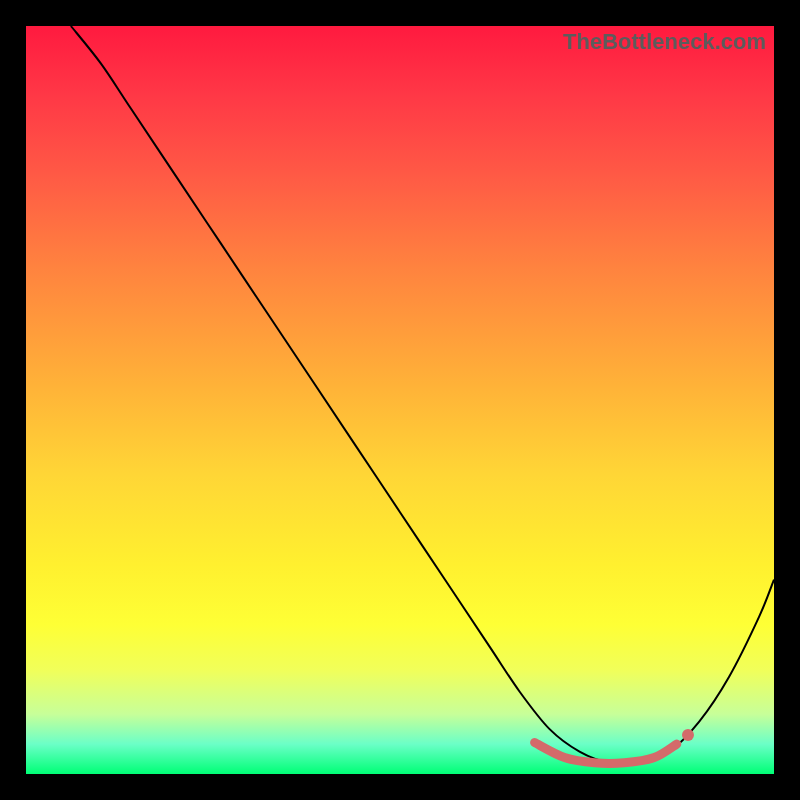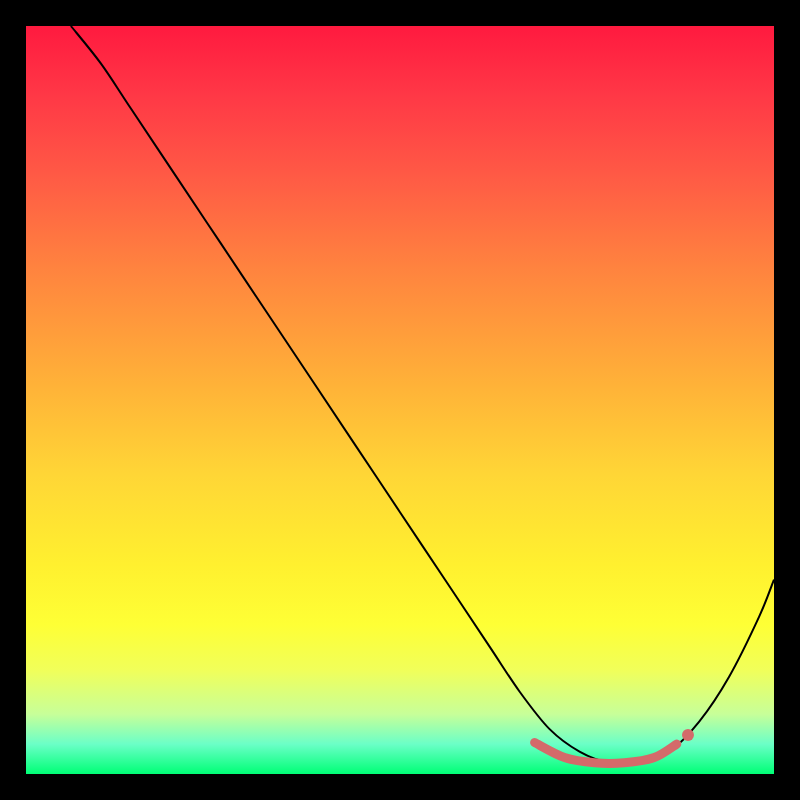--- a/index.html
+++ b/index.html
@@ -60,18 +60,19 @@
   }
   .dot {
     fill: #d46a6a;
   }
 </style>
 </head>
 <body>
 
 <div class="frame">
   <div class="gradient"></div>
+  <div class="watermark">TheBottleneck.com</div>
   <svg class="curve" viewBox="0 0 748 748">
     <path id="main-curve" class="main-line" d="M 44.879999999999995 0 C 49.86666666666666 6.23333333333333, 64.82666666666665 23.686666666666646, 74.8 37.39999999999998 C 84.77333333333334 51.11333333333331, 92.25333333333334 63.57999999999997, 104.72000000000001 82.27999999999997 C 117.18666666666668 100.97999999999998, 134.64 127.16000000000001, 149.6 149.60000000000002 C 164.56 172.04000000000005, 179.52 194.48000000000008, 194.48000000000002 216.92000000000007 C 209.44000000000003 239.36000000000007, 224.4 261.8, 239.36 284.24 C 254.32000000000002 306.68, 269.28000000000003 329.12, 284.24 351.56 C 299.2 374, 314.16 396.44, 329.12 418.88 C 344.08 441.32, 359.03999999999996 463.76, 374 486.2 C 388.96000000000004 508.64, 403.9200000000001 531.0799999999999, 418.88000000000005 553.52 C 433.84000000000003 575.96, 451.29333333333335 602.14, 463.76 620.84 C 476.22666666666663 639.5400000000001, 483.70666666666665 652.0066666666667, 493.68 665.72 C 503.65333333333336 679.4333333333334, 513.6266666666667 693.1466666666666, 523.6 703.12 C 533.5733333333334 713.0933333333334, 543.5466666666666 719.9499999999999, 553.52 725.56 C 563.4933333333333 731.17, 573.4666666666667 734.91, 583.44 736.78 C 593.4133333333334 738.65, 603.3866666666667 738.65, 613.36 736.78 C 623.3333333333334 734.91, 633.3066666666666 732.4166666666666, 643.28 725.56 C 653.2533333333333 718.7033333333333, 663.2266666666667 708.1066666666667, 673.2 695.64 C 683.1733333333334 683.1733333333333, 693.1466666666666 668.2133333333334, 703.12 650.76 C 713.0933333333334 633.3066666666666, 725.56 607.1266666666668, 733.04 590.9200000000001 C 740.52 574.7133333333334, 745.5066666666667 559.7533333333333, 748 553.52"></path>
     <path id="marker-curve" class="dot-line" d="M 508.64000000000004 716.584 C 513.6266666666667 719.0773333333333, 528.5866666666666 728.178, 538.56 731.544 C 548.5333333333333 734.91, 558.5066666666667 735.9073333333333, 568.48 736.78 C 578.4533333333334 737.6526666666666, 588.4266666666666 737.6526666666666, 598.4 736.78 C 608.3733333333333 735.9073333333333, 619.5933333333332 734.6606666666667, 628.3199999999999 731.544 C 637.0466666666666 728.4273333333333, 647.02 720.3240000000001, 650.76 718.08"></path>
     <circle id="end-dot" class="dot" r="6" cx="661.98" cy="709.104"></circle>
   </svg>
 </div>
 
 </body></html>

